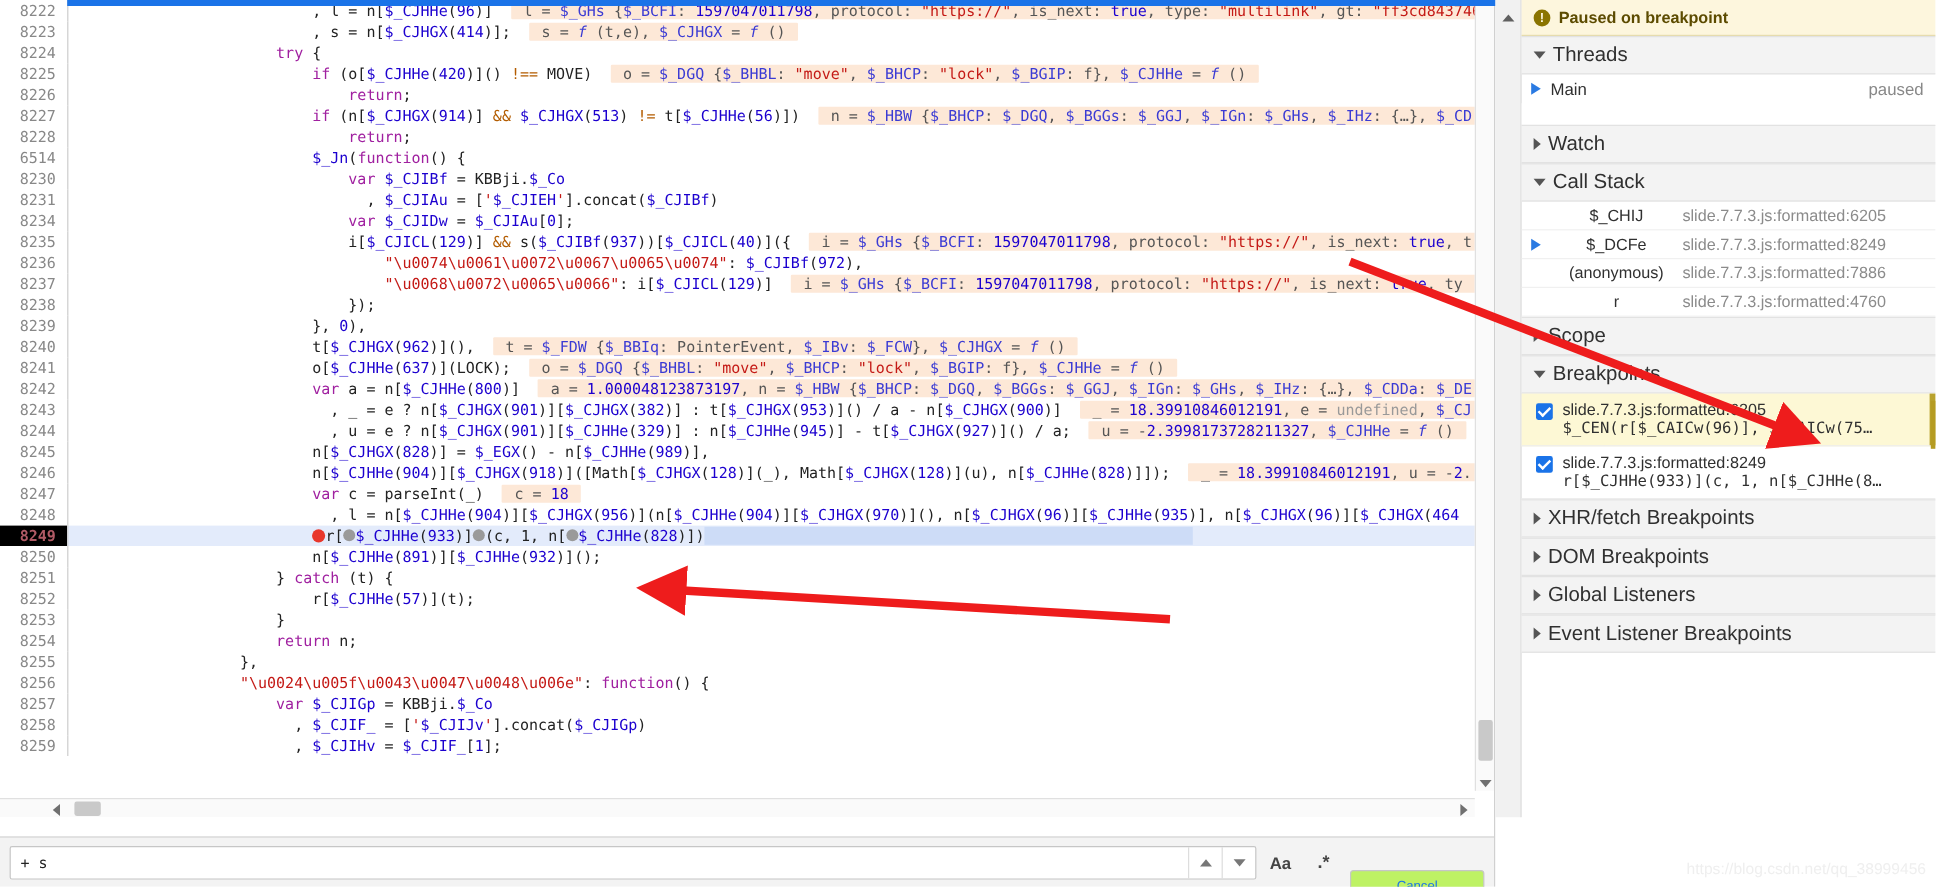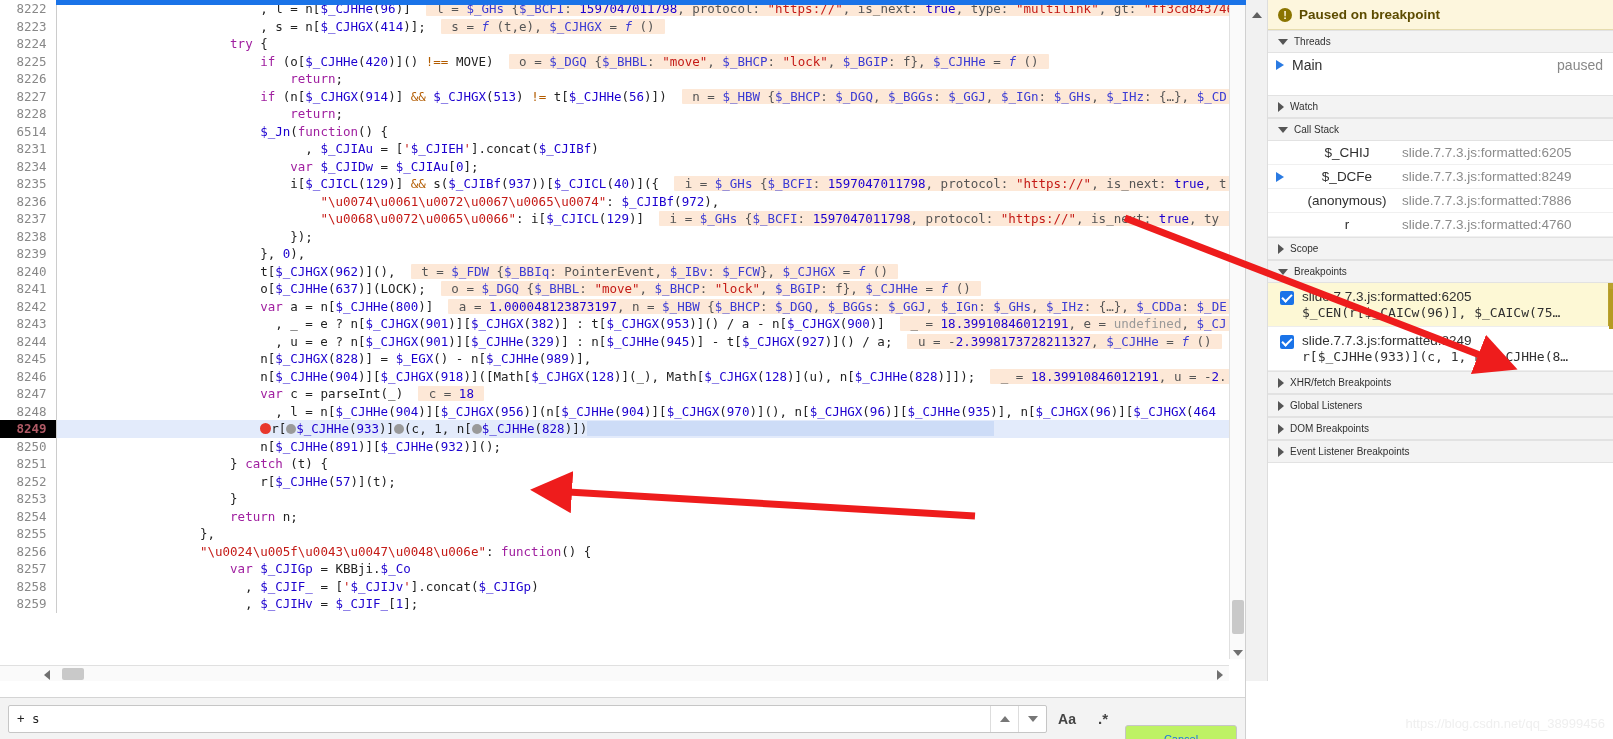--- a/index.html
+++ b/index.html
@@ -131,21 +131,21 @@
   }
   .info-icon {
     width:14px; height:14px; border-radius:50%; background:#8a7400;
     color:#fdf6dd; font-size:11px; font-weight:bold; line-height:14px;
     text-align:center; display:inline-block; flex:none;
   }
 
   .sect-head {
     display:flex; align-items:center; gap:6px;
     padding:5px 10px; background:#f3f3f3; border-bottom:1px solid #e2e2e2;
-    border-top:1px solid #e2e2e2; font-size:10px; color:#303030;
+    border-top:1px solid #e2e2e2; font-size:17px; color:#303030;
     cursor:default;
   }
   .tri { width:0;height:0; flex:none; }
   .tri-down {
     border-left:5px solid transparent; border-right:5px solid transparent;
     border-top:6px solid #555555;
   }
   .tri-right {
     border-top:5px solid transparent; border-bottom:5px solid transparent;
     border-left:6px solid #555555;
@@ -287,20 +287,24 @@
               <td class="ln">8227</td>
               <td class="code-cell">                          <span class="kw2">if</span> (n[<span class="idb">$_CJHGX</span>(<span class="num">914</span>)] <span class="op">&amp;&amp;</span> <span class="idb">$_CJHGX</span>(<span class="num">513</span>) <span class="op">!=</span> t[<span class="idb">$_CJHHe</span>(<span class="num">56</span>)])  <span class="inline-val"> n = <span class="vid">$_HBW</span> {<span class="vid">$_BHCP</span>: <span class="vid">$_DGQ</span>, <span class="vid">$_BGGs</span>: <span class="vid">$_GGJ</span>, <span class="vid">$_IGn</span>: <span class="vid">$_GHs</span>, <span class="vid">$_IHz</span>: {…}, <span class="vid">$_CD</span> </span></td>
             </tr>
             <tr class="code-row">
               <td class="ln">8228</td>
               <td class="code-cell">                              <span class="kw2">return</span>;</td>
             </tr>
             <tr class="code-row">
               <td class="ln">6514</td>
               <td class="code-cell">                          <span class="idb">$_Jn</span>(<span class="kw2">function</span>() {</td>
+            </tr>
+            <tr class="code-row">
+              <td class="ln">8230</td>
+              <td class="code-cell">                              <span class="kw2">var</span> <span class="idb">$_CJIBf</span> = KBBji.<span class="idb">$_Co</span></td>
             </tr>
             <tr class="code-row">
               <td class="ln">8231</td>
               <td class="code-cell">                                , <span class="idb">$_CJIAu</span> = [<span class="str">'<span class="idb">$_CJIEH</span>'</span>].concat(<span class="idb">$_CJIBf</span>)</td>
             </tr>
             <tr class="code-row">
               <td class="ln">8234</td>
               <td class="code-cell">                              <span class="kw2">var</span> <span class="idb">$_CJIDw</span> = <span class="idb">$_CJIAu</span>[<span class="num">0</span>];</td>
             </tr>
             <tr class="code-row">
@@ -513,25 +517,25 @@
             </span>
           </div>
         </div>
 
       <div class="sect-head">
         <span class="tri tri-right"></span>
         <span>XHR/fetch Breakpoints</span>
       </div>
       <div class="sect-head">
         <span class="tri tri-right"></span>
+        <span>DOM Breakpoints</span>
+      </div>
+      <div class="sect-head">
+        <span class="tri tri-right"></span>
         <span>Global Listeners</span>
-      </div>
-      <div class="sect-head">
-        <span class="tri tri-right"></span>
-        <span>DOM Breakpoints</span>
       </div>
       <div class="sect-head">
         <span class="tri tri-right"></span>
         <span>Event Listener Breakpoints</span>
       </div>
 
     </div>
   </div>
 
   <svg class="arrow-overlay" viewBox="0 0 1613 739" xmlns="http://www.w3.org/2000/svg">

